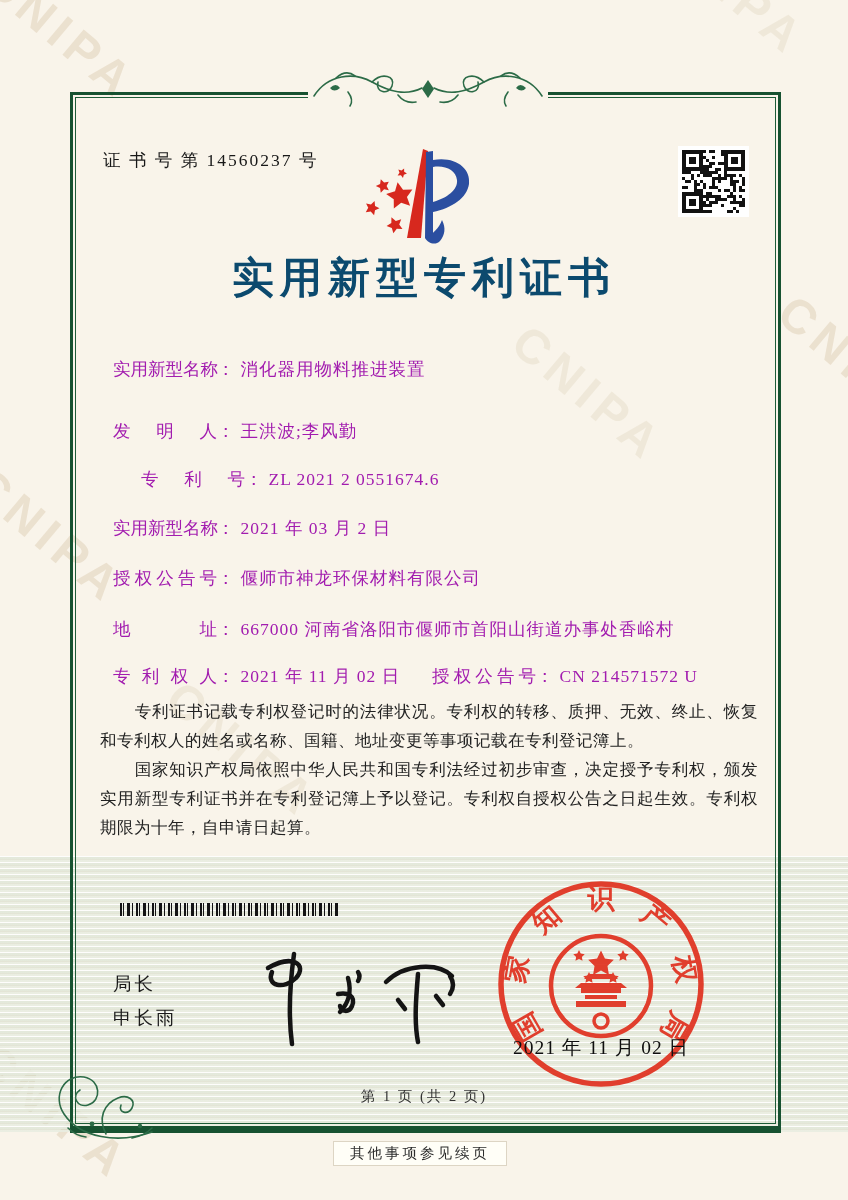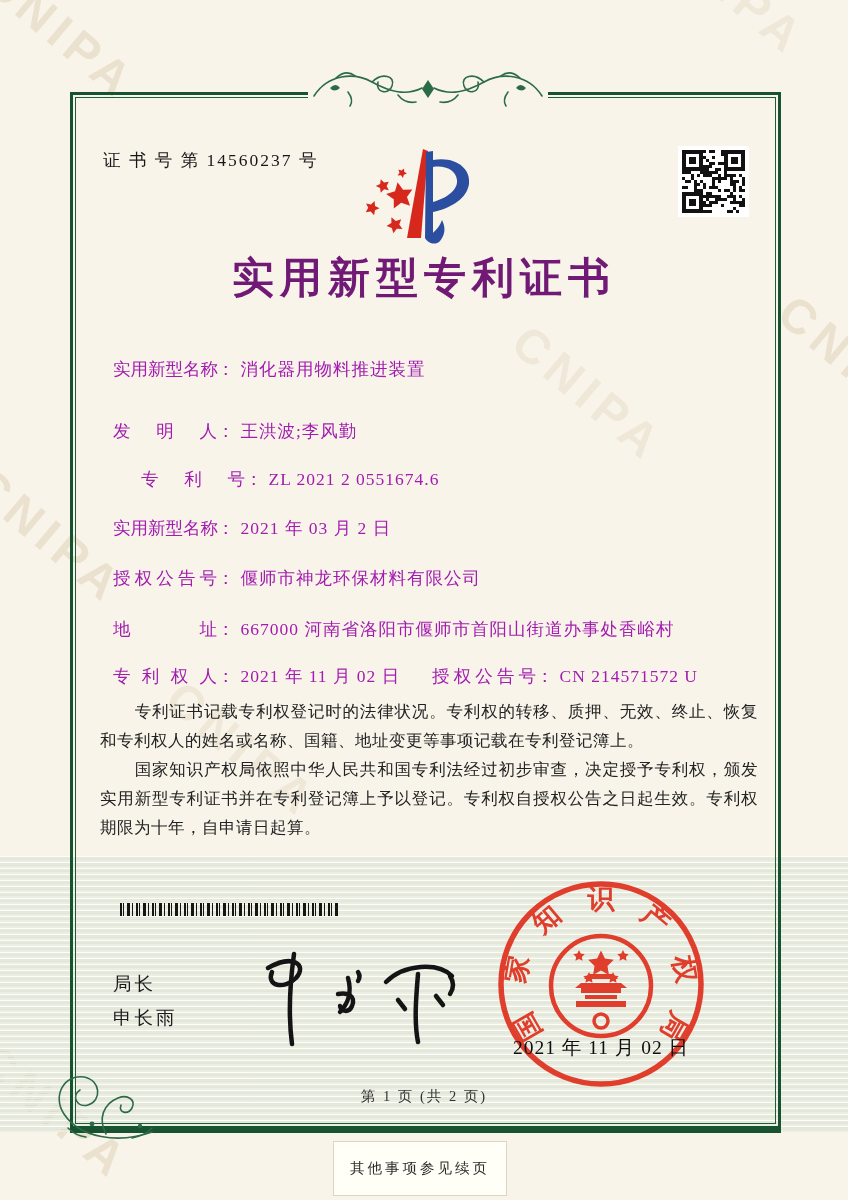--- a/index.html
+++ b/index.html
@@ -42,21 +42,21 @@
   .cert-no{position:absolute;left:103px;top:148px;z-index:3;font-size:17.5px;letter-spacing:2px;color:#181818;}
   .logo{position:absolute;left:355px;top:136px;z-index:3;}
   .qr{position:absolute;left:678px;top:146px;width:71px;height:71px;background:#fff;z-index:3;}
   .qr-grid{position:absolute;left:4px;top:4px;width:63px;height:63px;}
   .qr-grid i{position:absolute;width:3px;height:3px;background:#121212;}
   .qr-finder{position:absolute;width:13px;height:13px;border:4px solid #121212;}
   .qr-finder::after{content:"";position:absolute;left:3px;top:3px;width:7px;height:7px;background:#121212;}
   .qf-tl{left:0;top:0;} .qf-tr{right:0;top:0;} .qf-bl{left:0;bottom:0;}
   .title{
     position:absolute;left:0;top:250px;width:848px;text-align:center;z-index:3;
-    font-size:42px;font-weight:bold;letter-spacing:6px;color:#701a75;
+    font-size:42px;font-weight:bold;letter-spacing:6px;color:#0c4a6e;
   }
   
   .row{position:absolute;left:113px;z-index:3;font-size:17.5px;white-space:nowrap;color:#a21caf;}
   .f-label{display:inline-block;width:104px;text-align:justify;text-align-last:justify;vertical-align:bottom;}
   .f-colon{display:inline-block;margin-right:6px;}
   .f-value{letter-spacing:1px;}
   .r1{top:357px;} .r2{top:419px;} .r3{top:467px;margin-left:28px;} .r4{top:516px;} .r5{top:566px;} .r6{top:617px;} .r7{top:664px;}
   .grant2{position:absolute;left:319px;top:0;}
   
   .body-text{
@@ -80,21 +80,21 @@
   .seal{position:absolute;left:495px;top:878px;z-index:3;opacity:0.92;}
   .seal text{fill:#e0301e;font-weight:bold;font-size:27px;font-family:"Liberation Serif","DejaVu Serif",serif;}
   .seal .emb{fill:#e0301e;stroke:none;}
   .seal-date{
     position:absolute;left:495px;top:1034px;width:212px;text-align:center;z-index:5;
     font-size:19.5px;letter-spacing:1px;color:#0e0e0e;white-space:nowrap;
   }
   .page-footer{position:absolute;left:0;top:1087px;width:848px;text-align:center;z-index:3;font-size:14.5px;letter-spacing:2px;color:#333;}
   .cont-note{
     position:absolute;left:333px;top:1141px;z-index:3;
-    background:#fffef7;border:1px solid #ddd5c4;padding:17px 16px;
+    background:#fffef7;border:1px solid #ddd5c4;padding:2px 16px;
     font-size:14.5px;letter-spacing:3px;color:#2c2c2c;white-space:nowrap;
   }
 </style>
 </head>
 <body>
 
 <div class="wm" style="left:-30px;top:4px;">CNIPA</div>
 <div class="wm light" style="left:640px;top:-40px;">CNIPA</div>
 <div class="wm" style="left:-42px;top:508px;">CNIPA</div>
 <div class="wm" style="left:764px;top:336px;">CNIPA</div>

